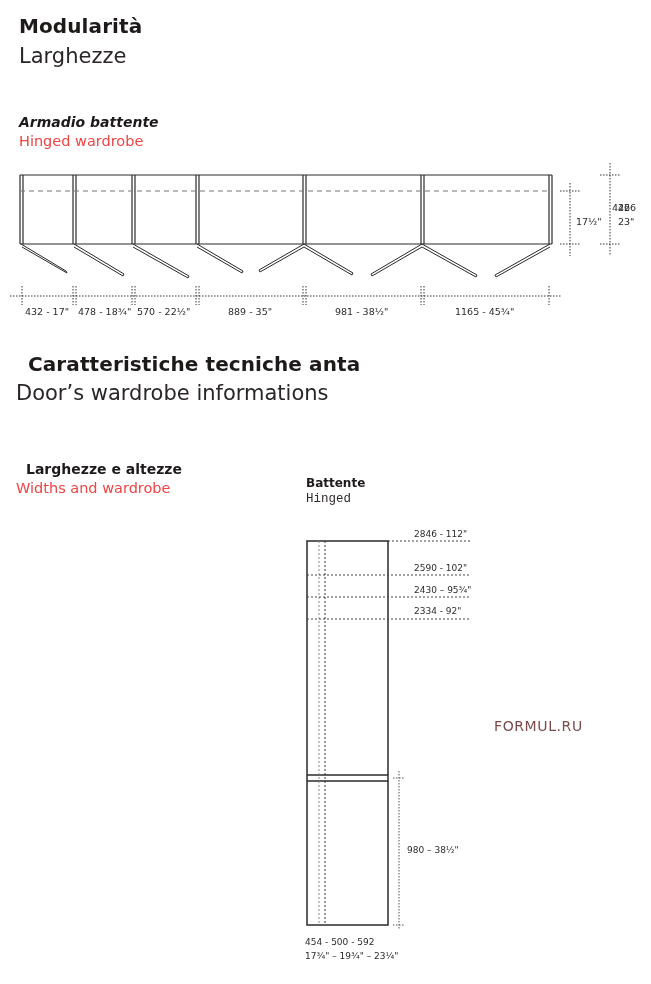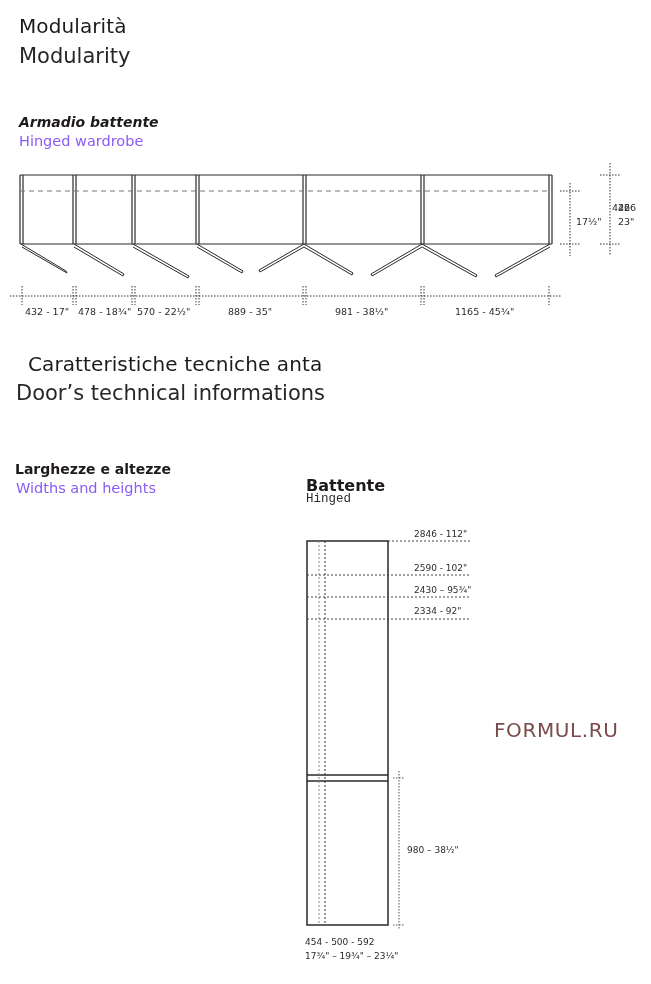--- a/index.html
+++ b/index.html
@@ -1,33 +1,33 @@
 <!DOCTYPE html>
 <html><head>
   <meta charset="utf-8">
   <style>
     html, body { margin: 0; padding: 0; background: #ffffff; }
     body { width: 651px; height: 984px; position: relative; overflow: hidden; font-family: "DejaVu Sans", sans-serif; color: #1e1a1a; }
     .abs { position: absolute; }
-    .h-bold { font-weight: normal; font-size: 20px; letter-spacing: 0.1px; }
+    .h-bold { font-weight: bold; font-size: 20px; letter-spacing: 0.1px; }
     .h-light { font-size: 21px; color: #2a2626; }
     .sub-bold { font-weight: bold; font-size: 14px; }
-    .sub-light { font-size: 14.5px; color: #8b5cf6; }
-    .small-bold { font-weight: bold; font-size: 16px; }
+    .sub-light { font-size: 14.5px; color: #ef4444; }
+    .small-bold { font-weight: bold; font-size: 12px; }
     .small-light { font-size: 12.5px; color: #2f2b2b; }
     .dim { font-size: 9.5px; color: #2b2b2b; white-space: nowrap; }
     .dim-sm { font-size: 9px; color: #2b2b2b; white-space: nowrap; }
-    .watermark { font-size: 20px; color: #7b4a4a; letter-spacing: 0.6px; }
+    .watermark { font-size: 14px; color: #7b4a4a; letter-spacing: 0.6px; }
     svg { position: absolute; left: 0; top: 0; }
   </style>
 </head>
 <body>
 
 <div class="abs h-bold" style="left:19px; top:14px;">Modularità</div>
-<div class="abs h-light" style="left:19px; top:44px;">Modularity</div>
+<div class="abs h-light" style="left:19px; top:44px;">Larghezze</div>
 
 <div class="abs sub-bold" style="left:19px; top:114px;font-style:italic;">Armadio battente</div>
 <div class="abs sub-light" style="left:19px; top:133px;">Hinged wardrobe</div>
 
 <svg width="651" height="984">
   <g stroke="#2a2a2a" stroke-width="1.2" fill="none">
 
     <line x1="20" y1="175" x2="552" y2="175"></line>
     <line x1="20" y1="244" x2="552" y2="244"></line>
 
@@ -114,24 +114,24 @@
 <div class="abs dim" style="left:228px; top:306px;">889 - 35"</div>
 <div class="abs dim" style="left:335px; top:306px;">981 - 38½"</div>
 <div class="abs dim" style="left:455px; top:306px;">1165 - 45¾"</div>
 
 <div class="abs dim" style="left:612px; top:202px;">442</div>
 <div class="abs dim" style="left:576px; top:216px;">17½"</div>
 <div class="abs dim" style="left:618px; top:202px;">266</div>
 <div class="abs dim" style="left:618px; top:216px;">23"</div>
 
 <div class="abs h-bold" style="left:28px; top:352px;">Caratteristiche tecniche anta</div>
-<div class="abs h-light" style="left:16px; top:381px;">Door’s technical informations</div>
+<div class="abs h-light" style="left:16px; top:381px;">Door’s wardrobe informations</div>
 
-<div class="abs sub-bold" style="left:15px; top:461px;">Larghezze e altezze</div>
-<div class="abs sub-light" style="left:16px; top:480px;">Widths and heights</div>
+<div class="abs sub-bold" style="left:26px; top:461px;">Larghezze e altezze</div>
+<div class="abs sub-light" style="left:16px; top:480px;">Widths and wardrobe</div>
 
 <div class="abs small-bold" style="left:306px; top:476px;">Battente</div>
 <div class="abs small-light" style="left:306px; top:492px;font-family:Liberation Mono, monospace;">Hinged</div>
 
 <div class="abs dim-sm" style="left:414px; top:529px;">2846 - 112"</div>
 <div class="abs dim-sm" style="left:414px; top:563px;">2590 - 102"</div>
 <div class="abs dim-sm" style="left:414px; top:585px;">2430 – 95¾"</div>
 <div class="abs dim-sm" style="left:414px; top:606px;">2334 - 92"</div>
 
 <div class="abs dim-sm" style="left:407px; top:845px;">980 – 38½"</div>

